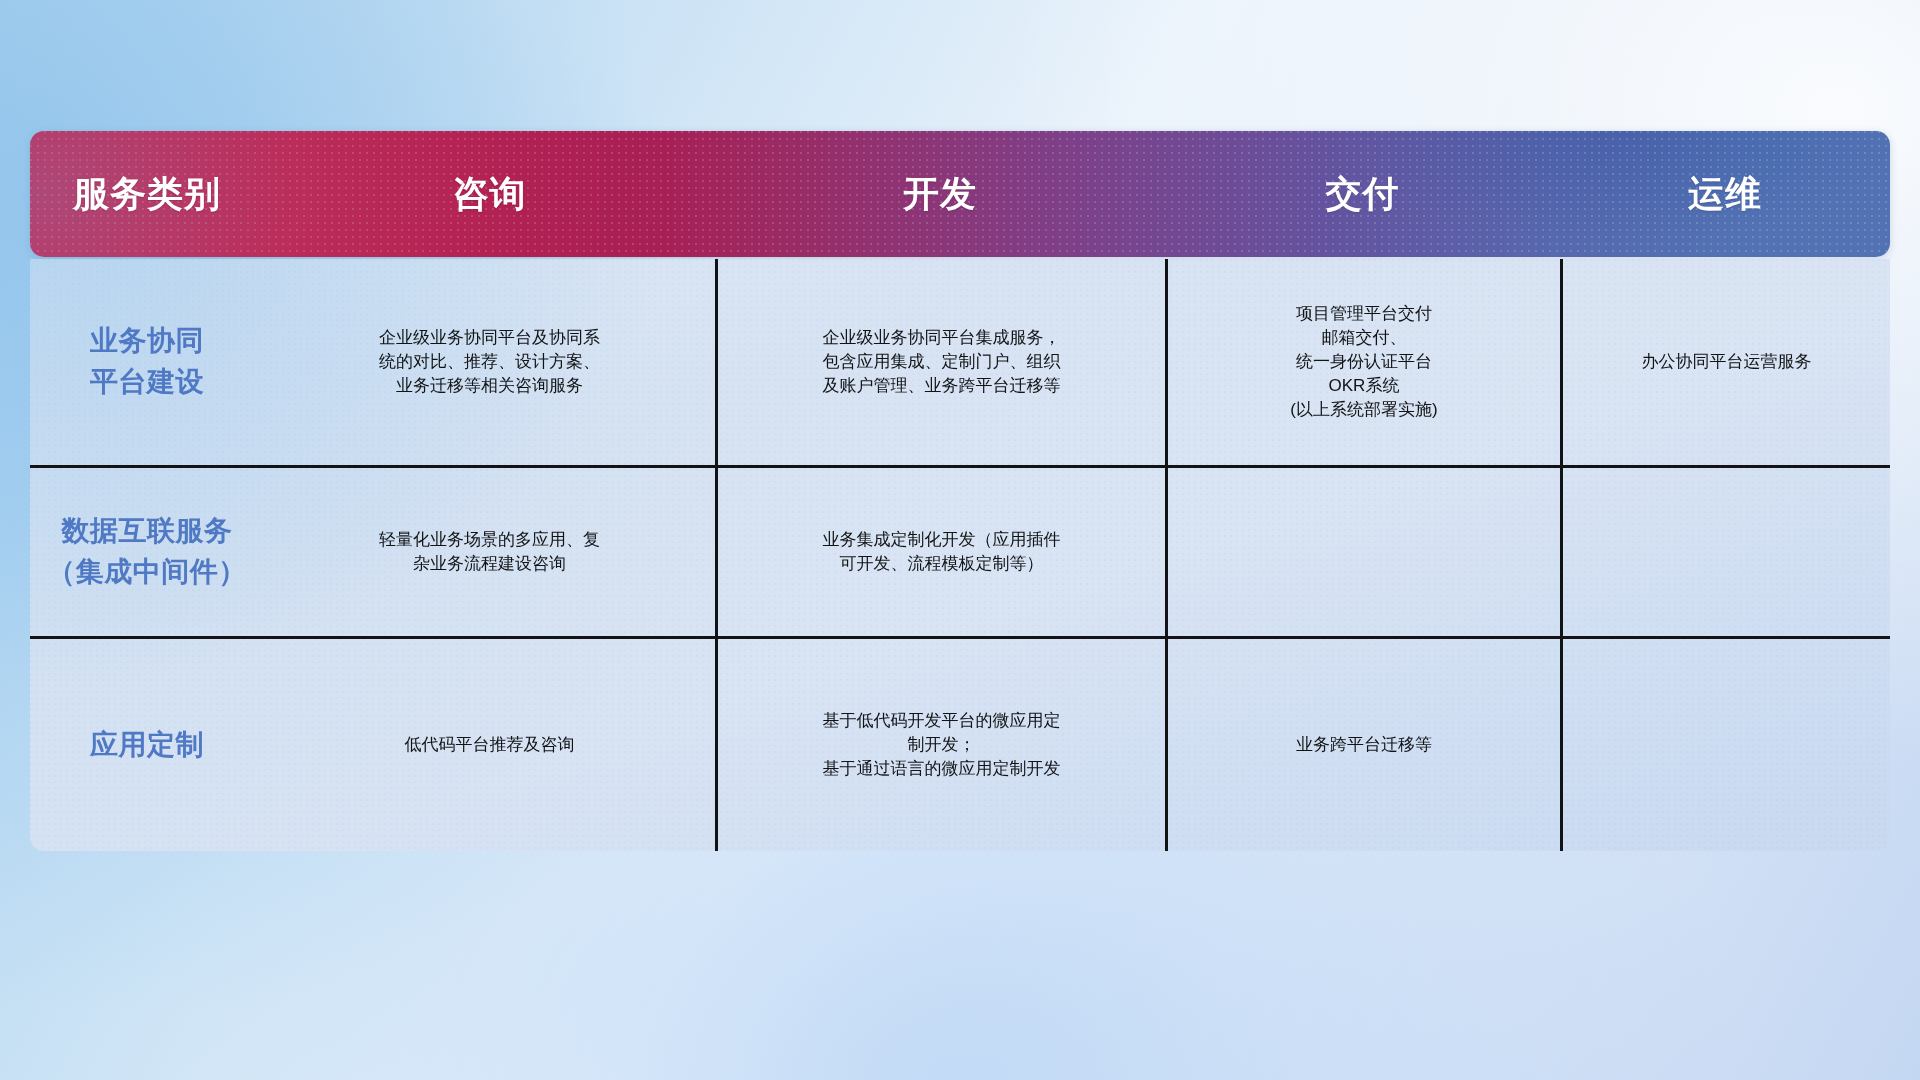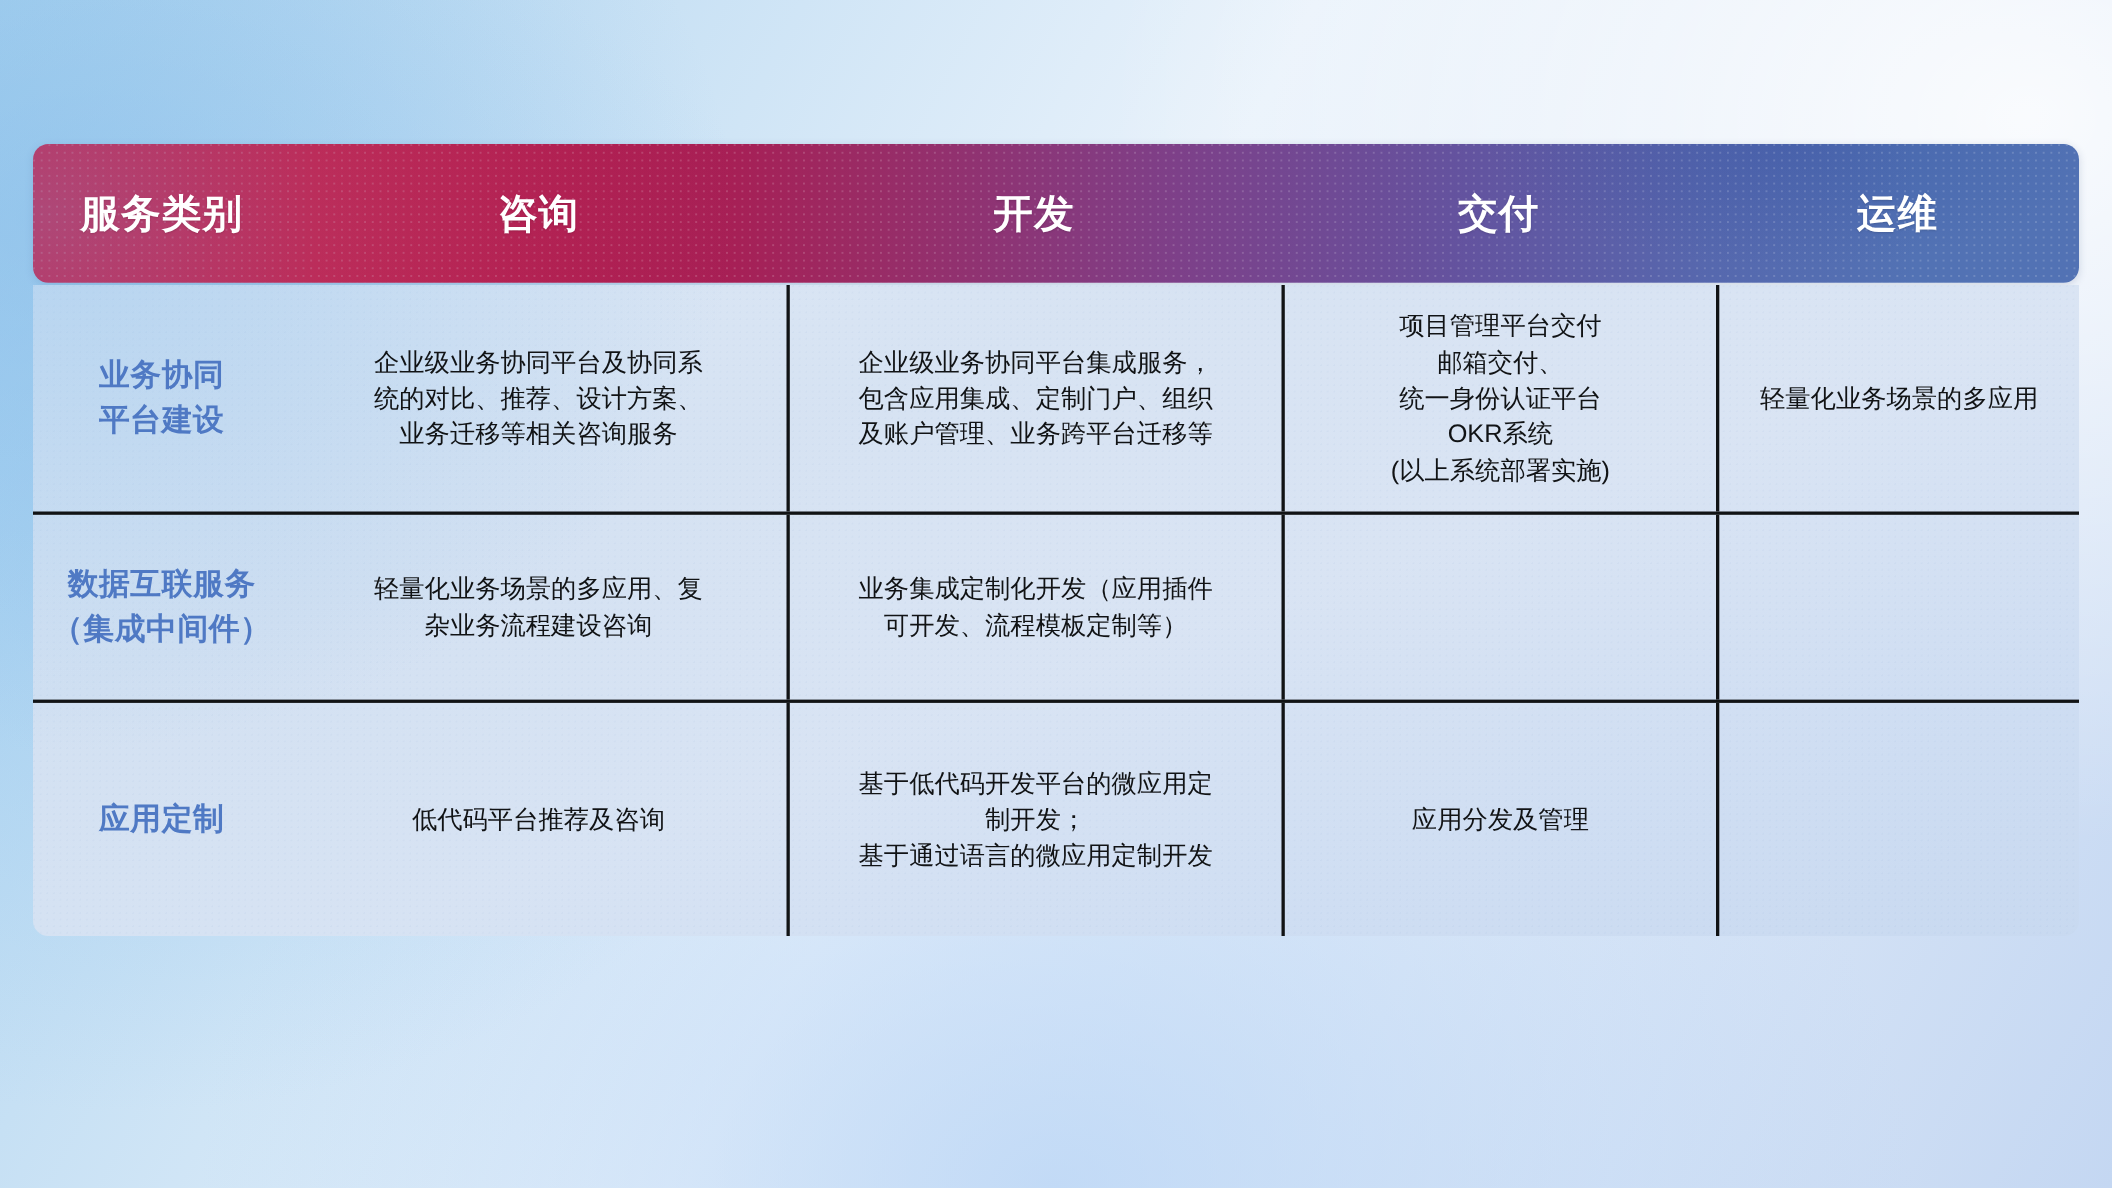--- a/index.html
+++ b/index.html
@@ -115,21 +115,21 @@
   .tr + .tr { border-top: 3px solid #111315; }
 
   .td {
     display: flex;
     align-items: center;
     justify-content: center;
     padding: 10px 14px;
     box-sizing: border-box;
     text-align: center;
     color: #111315;
-    font-size: 23px;
+    font-size: 17px;
     line-height: 1.42;
     white-space: pre-line;
   }
   .td.with-rule { border-left: 3px solid #111315; }
 
   .cat {
     color: #4f79c4;
     font-weight: bold;
     font-size: 28px;
     line-height: 1.45;
@@ -164,39 +164,39 @@
 统的对比、推荐、设计方案、
 业务迁移等相关咨询服务</div>
         <div class="td c2 with-rule">企业级业务协同平台集成服务，
 包含应用集成、定制门户、组织
 及账户管理、业务跨平台迁移等</div>
         <div class="td c3 with-rule">项目管理平台交付
 邮箱交付、
 统一身份认证平台
 OKR系统
 (以上系统部署实施)</div>
-        <div class="td c4 with-rule">轻量化业务场景的多应用</div>
+        <div class="td c4 with-rule">办公协同平台运营服务</div>
       </div>
 
       <div class="tr r1">
         <div class="td cat c0">数据互联服务
 （集成中间件）</div>
         <div class="td c1">轻量化业务场景的多应用、复
 杂业务流程建设咨询</div>
         <div class="td c2 with-rule">业务集成定制化开发（应用插件
 可开发、流程模板定制等）</div>
         <div class="td c3 with-rule"></div>
         <div class="td c4 with-rule"></div>
       </div>
 
       <div class="tr r2">
         <div class="td cat c0">应用定制</div>
         <div class="td c1">低代码平台推荐及咨询</div>
         <div class="td c2 with-rule">基于低代码开发平台的微应用定
 制开发；
 基于通过语言的微应用定制开发</div>
-        <div class="td c3 with-rule">应用分发及管理</div>
+        <div class="td c3 with-rule">业务跨平台迁移等</div>
         <div class="td c4 with-rule"></div>
       </div>
 
     </div>
   </div>
 </div>
 
 </body></html>

